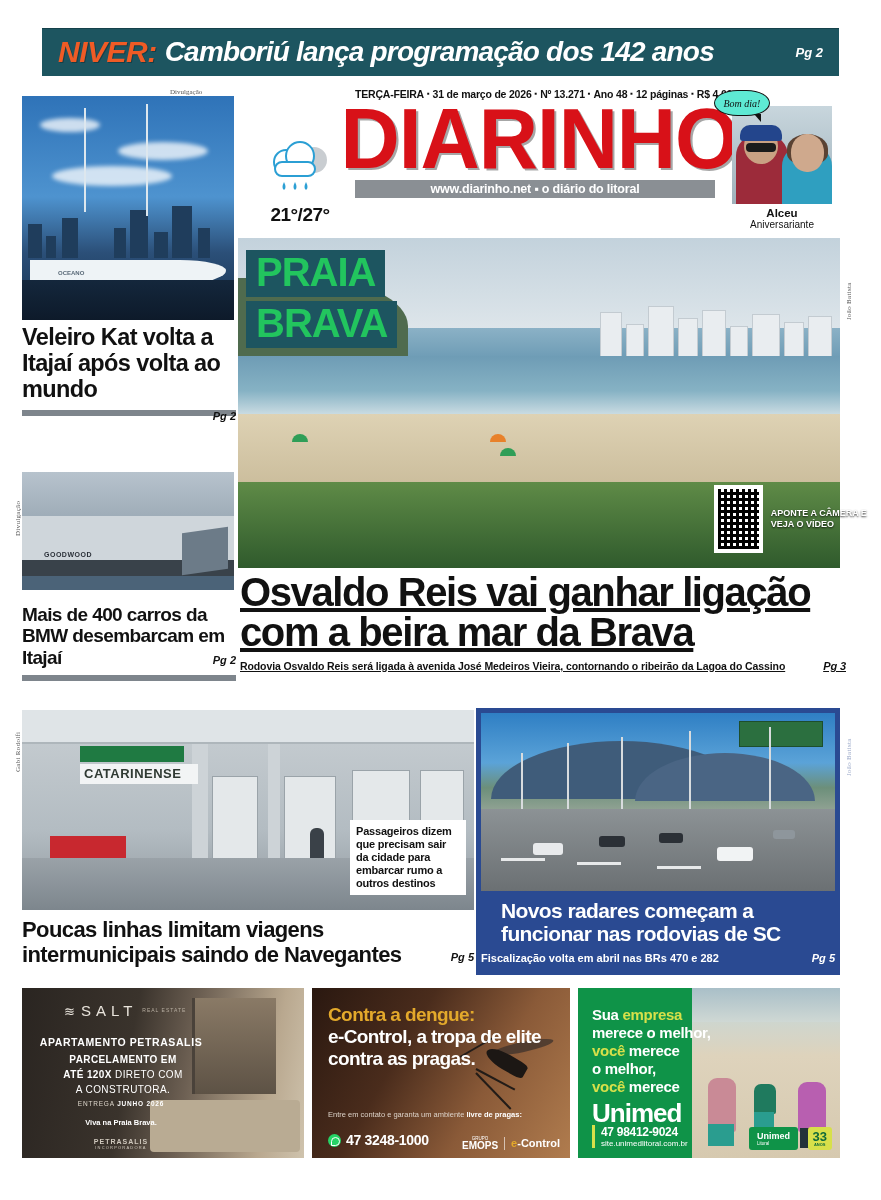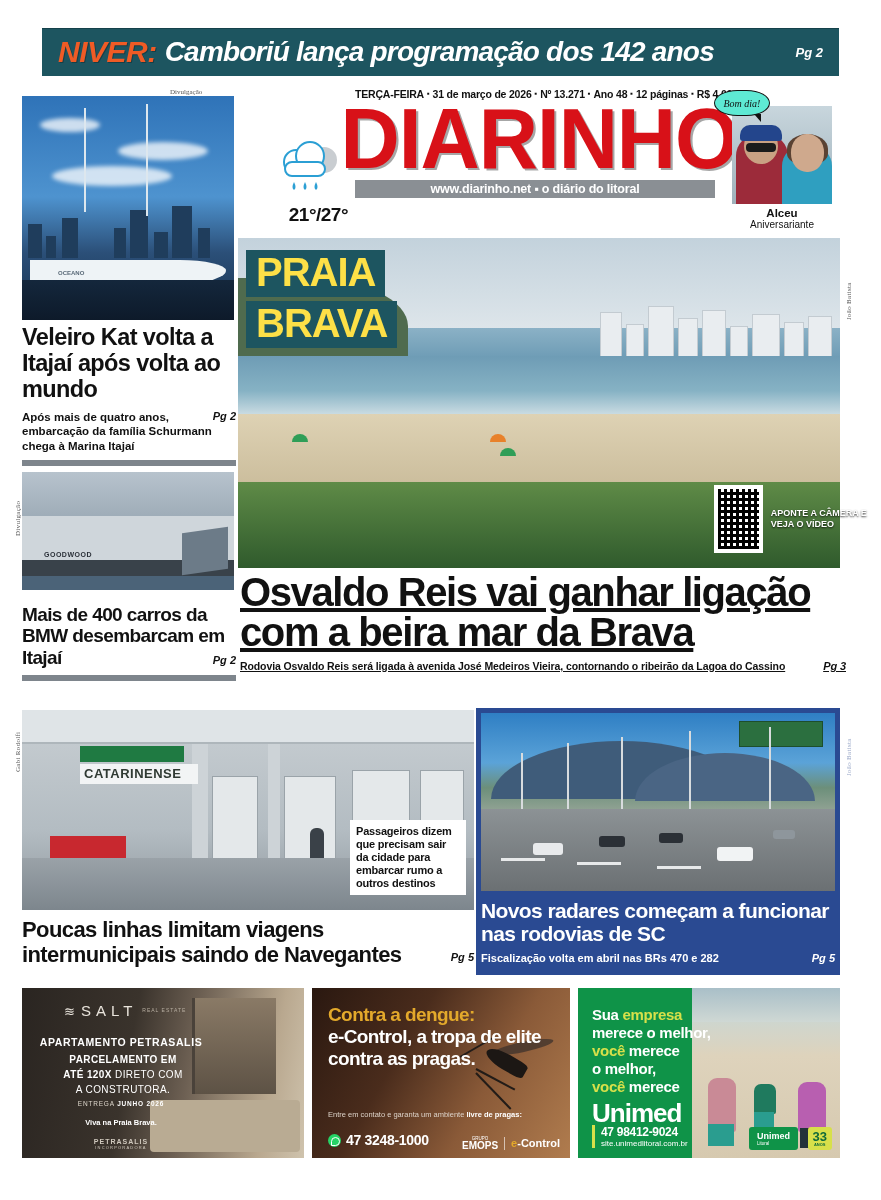--- a/index.html
+++ b/index.html
@@ -42,21 +42,21 @@
     transform-origin:center top; margin-top:4px;
     font-family:"Liberation Sans", sans-serif;
     text-shadow:2px 2px 0 rgba(0,0,0,.35);
   }
   .mast-bar {
     margin-top:14px; background:#8a8f94; color:#fff; text-align:center;
     font-size:12.5px; font-weight:bold; padding:2px 0; letter-spacing:-0.2px;
   }
 
   
-  .weather { position:absolute; left:252px; top:140px; width:96px; text-align:right; }
+  .weather { position:absolute; left:252px; top:140px; width:96px; text-align:center; }
   .weather-temp { font-size:19px; font-weight:bold; margin-top:4px; letter-spacing:-0.5px; }
 
   
   .birthday { position:absolute; left:722px; top:92px; width:120px; text-align:center; }
   .bubble {
     position:absolute; left:-8px; top:-2px; width:56px; height:26px;
     border:1.5px solid #111; border-radius:50%/60%;
     font-size:10px; font-style:italic; font-family:"Liberation Serif", serif;
     display:flex; align-items:center; justify-content:center; background:#5eead4; z-index:3;
   }
@@ -150,21 +150,21 @@
   .ph-beach .tower { position:absolute; bottom:0; background:#e9edf0; border:1px solid #c3cbd1; }
   .ph-beach .sea { position:absolute; left:0; top:118px; width:100%; height:58px; background:linear-gradient(180deg,#6e9cb5,#86b2c4 60%,#c9dbe2 100%); }
   .ph-beach .sand { position:absolute; left:0; top:176px; width:100%; height:72px; background:linear-gradient(180deg,#ded2b4,#cbbd9c); }
   .ph-beach .veg { position:absolute; left:0; top:244px; width:100%; height:86px; background:linear-gradient(180deg,#5f8b47,#2f5a2c); }
   .ph-beach .umb { position:absolute; width:16px; height:8px; border-radius:8px 8px 0 0; }
 
   .praia-tag {
     position:absolute; left:246px; top:250px; width:144px;
   }
   .praia-tag div {
-    background:#1d5560; color:#fde047; font-size:40px; font-weight:bold;
+    background:#1d5560; color:#22c55e; font-size:40px; font-weight:bold;
     padding:1px 10px 4px; letter-spacing:-1px; line-height:1.05; margin-bottom:4px;
     display:inline-block;
   }
   .qr-wrap { position:absolute; left:714px; top:485px; display:flex; align-items:center; gap:8px; }
   .qr {
     width:68px; height:68px; background:#fff; padding:4px;
   }
   .qr-inner { width:100%; height:100%;
     background-image:
       repeating-linear-gradient(90deg,#000 0 3px,transparent 3px 6px),
@@ -206,21 +206,21 @@
     width:100%; height:178px; position:relative; overflow:hidden;
     background:linear-gradient(180deg,#2f7fc4 0%,#5ba3d8 28%,#6c8f7a 42%,#9aa79a 58%,#8d8f90 75%,#6f7375 100%);
   }
   .radar-photo .mtn { position:absolute; left:10px; top:28px; width:260px; height:58px; background:#3f5c7a; border-radius:50% 50% 0 0 / 100% 100% 0 0; }
   .radar-photo .mtn2 { position:absolute; right:20px; top:40px; width:180px; height:48px; background:#4a6584; border-radius:50% 50% 0 0 / 100% 100% 0 0; }
   .radar-photo .road { position:absolute; left:0; bottom:0; width:100%; height:82px; background:linear-gradient(180deg,#8c9295,#6b7073); }
   .radar-photo .lane { position:absolute; background:#e7e9ea; height:3px; }
   .radar-photo .car { position:absolute; border-radius:3px; }
   .radar-photo .pole { position:absolute; width:2px; background:#d8dcde; }
   .radar-photo .gantry { position:absolute; right:12px; top:8px; width:84px; height:26px; background:#2b6f3f; border:1px solid #1d4e2c; }
-  .radar-title { color:#fff; font-size:21px; font-weight:bold; line-height:1.1; margin-top:8px; letter-spacing:-0.6px; }
+  .radar-title { color:#fff; font-size:21px; font-weight:bold; line-height:1.1; margin-top:8px; letter-spacing:-0.6px;margin-left:20px; }
   .radar-sub { color:#fff; font-size:11px; font-weight:bold; margin-top:7px; display:flex; justify-content:space-between; align-items:baseline; }
   .radar-sub .pg { font-style:italic; }
 
   
   .ads { position:absolute; left:22px; top:988px; width:818px; height:170px; display:flex; gap:8px; }
   .ad { position:relative; overflow:hidden; }
   .ad-salt { width:282px; background:linear-gradient(100deg,#2a2521 0%,#3a332c 38%,#6d6053 58%,#b9a88f 85%,#cfc3ad 100%); }
   .ad-salt .win { position:absolute; right:28px; top:10px; width:84px; height:96px; background:linear-gradient(180deg,#8a7a66,#5d5245); border-left:3px solid #4a423a; }
   .ad-salt .bed { position:absolute; right:4px; bottom:6px; width:150px; height:52px; background:#b9ab93; border-radius:4px; }
   .ad-salt-logo { position:absolute; left:42px; top:14px; color:#e9e4dc; font-size:15px; letter-spacing:5px; font-weight:300; }
@@ -344,21 +344,20 @@
     <div class="mast" style="left:124px;top:8px;height:112px;"></div>
     <div class="hull"></div>
     <div class="water"></div>
     <div style="position:absolute;left:36px;bottom:44px;font-size:6px;font-weight:bold;color:#5a6a78;">OCEANO</div>
   </div>
 
   <div class="st1">
     <div class="hl">Veleiro Kat volta a Itajaí após volta ao mundo</div>
     <div class="sub">
       <span class="pg">Pg 2</span>
-      <span>Após mais de quatro anos, embarcação da família Schurmann chega à Marina Itajaí</span>
     </div>
     <div class="rule"></div>
   </div>
 
   <div class="credit-v" style="left:14px; top:472px; height:64px;">Divulgação</div>
   <div class="photo ph-ship">
     <div class="deck"></div>
     <div class="hullb"></div>
     <div class="ramp"></div>
     <div class="sea"></div>

